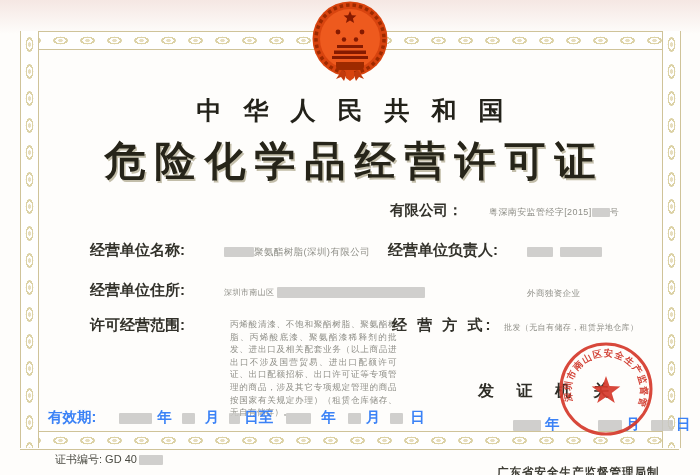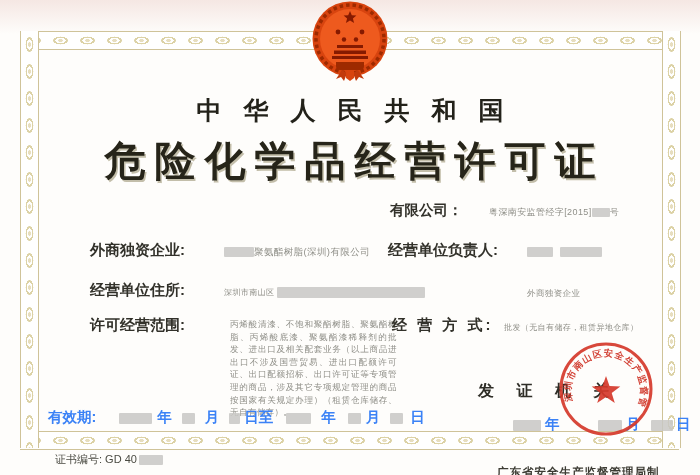--- a/index.html
+++ b/index.html
@@ -85,21 +85,21 @@
   </div>
 
   <div class="title1">中华人民共和国</div>
   <div class="title2">危险化学品经营许可证</div>
 
   <div class="lbl reg-label">有限公司：</div>
   <div class="val reg-value">
     <span>粤深南安监管经字[2015]</span><span class="redact" style="width:18px;height:9px;"></span><span>号</span>
   </div>
 
-  <div class="lbl" style="left:90px;top:241px;">外商独资企业:</div>
+  <div class="lbl" style="left:90px;top:241px;">经营单位名称:</div>
   <div class="val" style="left:224px;top:246px;font-size:9.5px;">
     <span class="redact" style="width:30px;height:10px;"></span><span>聚氨酯树脂(深圳)有限公司</span>
   </div>
   <div class="lbl" style="left:388px;top:241px;">经营单位负责人:</div>
   <div class="val" style="left:527px;top:246px;">
     <span class="redact" style="width:26px;height:10px;margin-right:7px;"></span><span class="redact" style="width:42px;height:10px;"></span>
   </div>
 
   <div class="lbl" style="left:90px;top:281px;">经营单位住所:</div>
   <div class="val" style="left:224px;top:287px;font-size:8px;">

